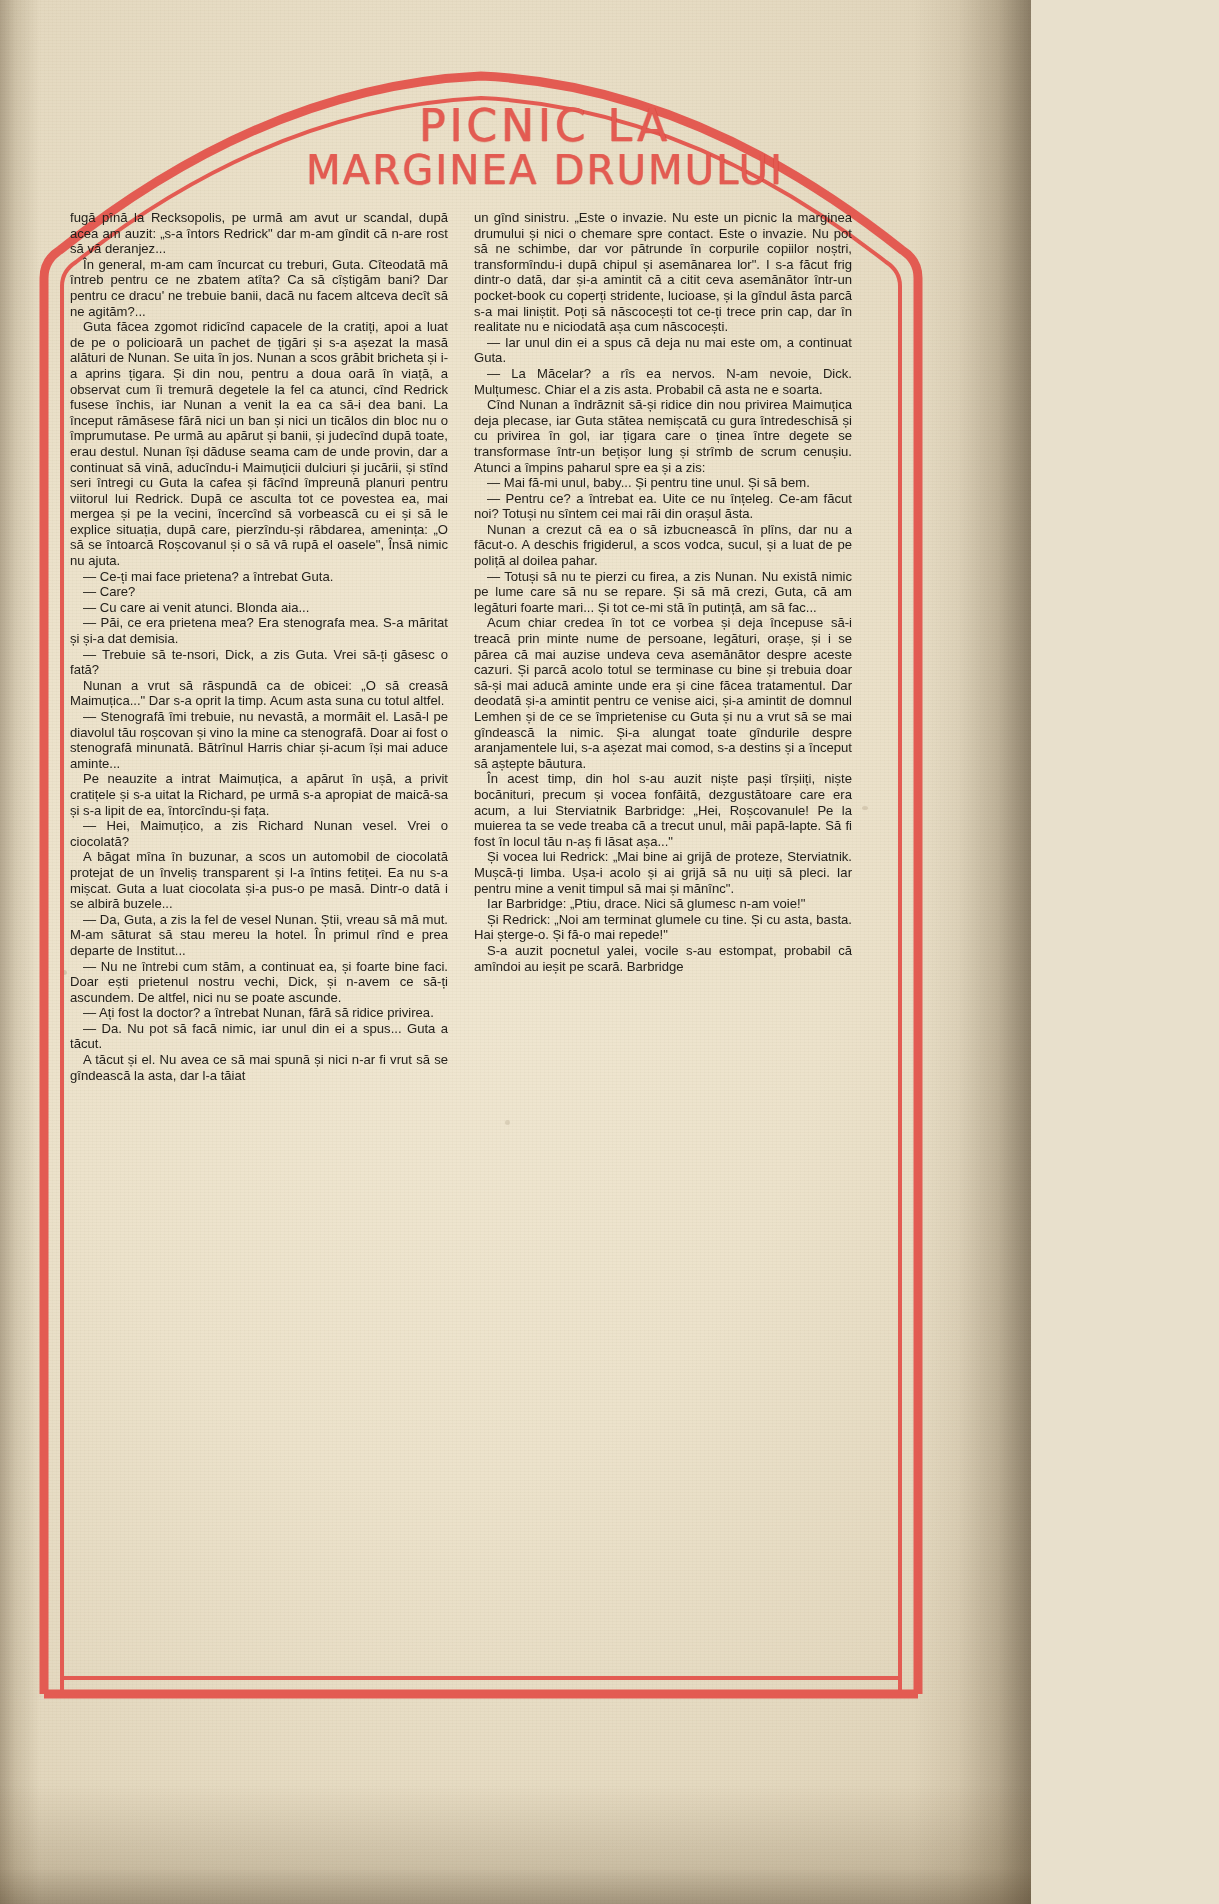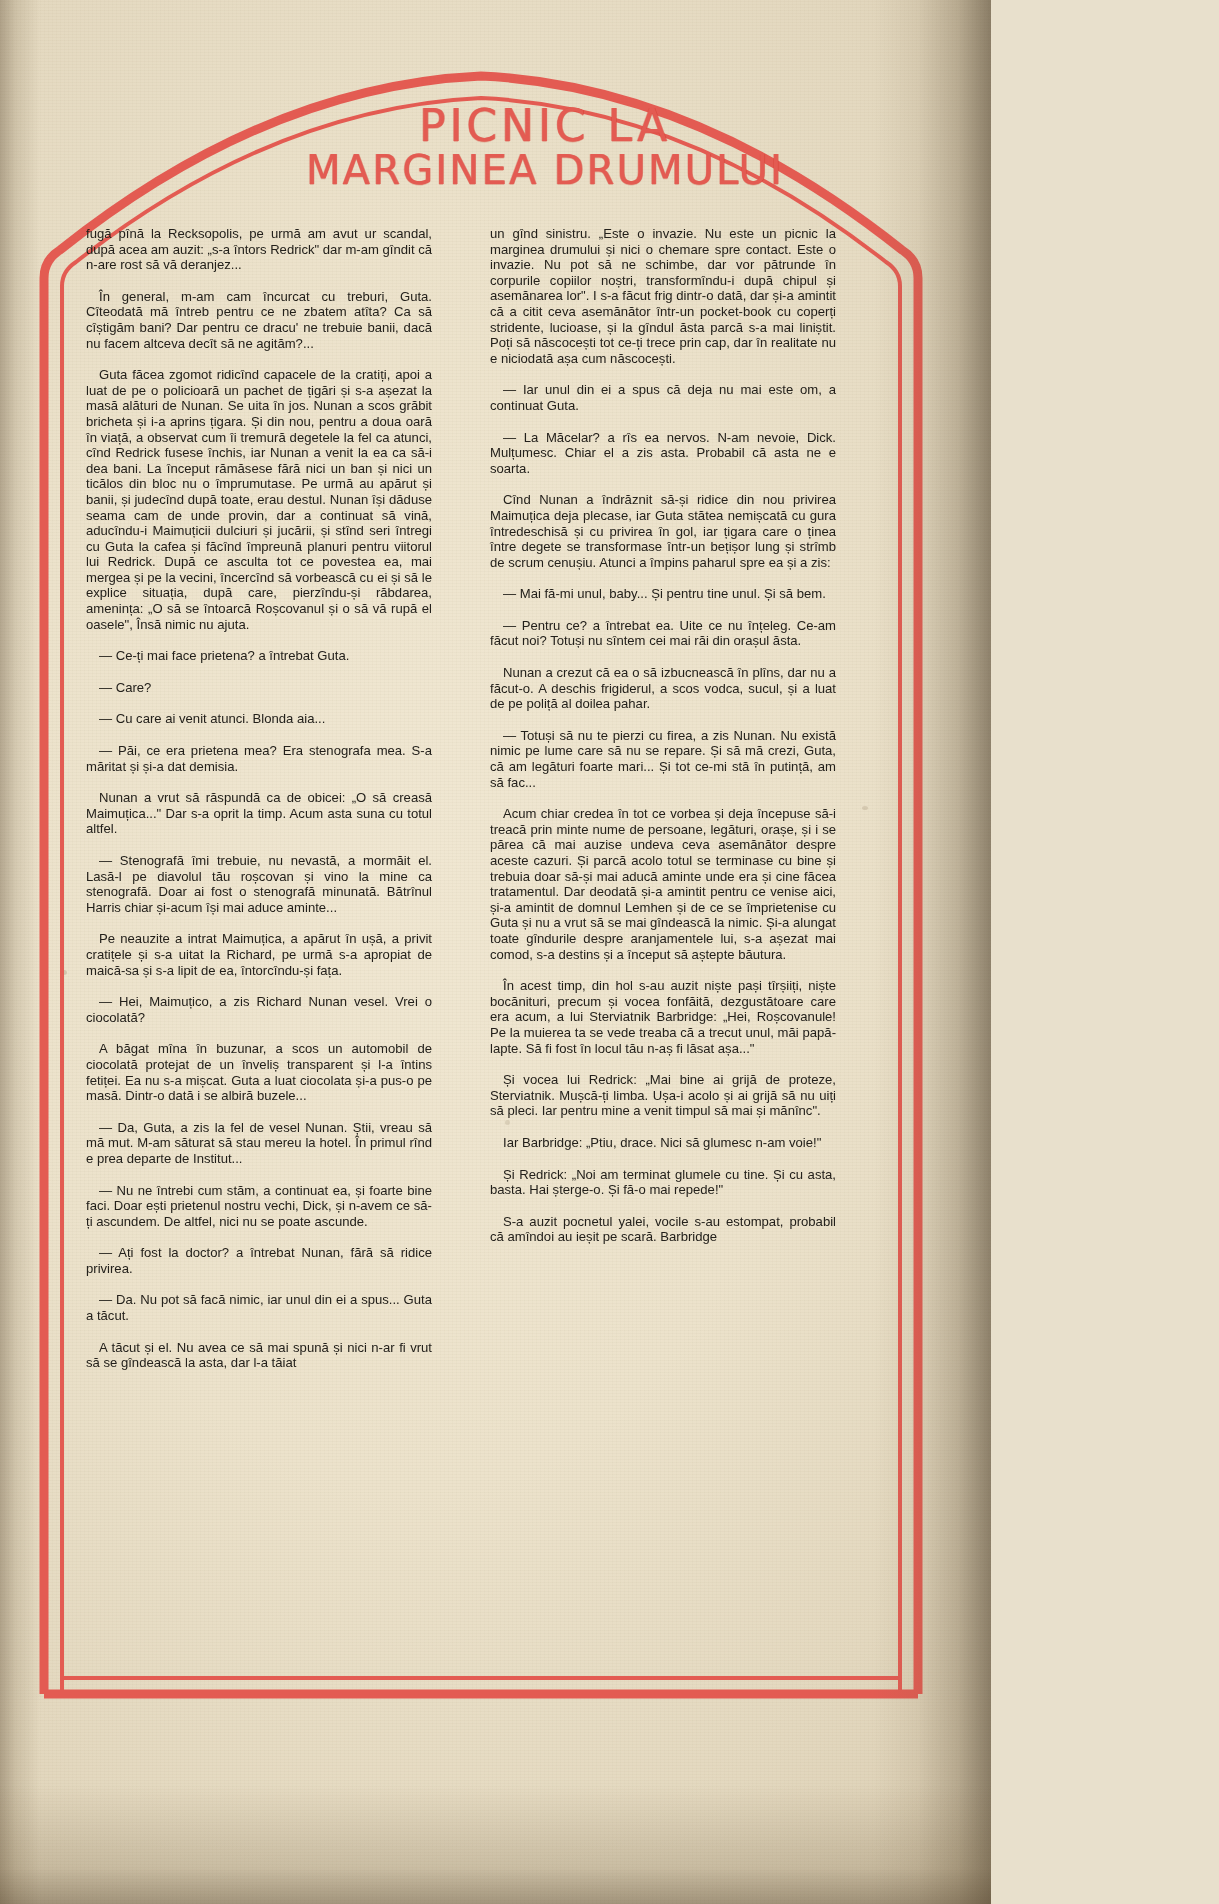--- a/index.html
+++ b/index.html
@@ -10,20 +10,21 @@
     overflow:hidden;
     position:relative;
   }
   
   #page-scan{
     position:absolute;
     left:0;top:0;width:991px;height:1904px;
     background:
       radial-gradient(ellipse 900px 1400px at 42% 45%, #f0e7d2 0%, #ece2cb 45%, #e3d8bf 75%, #d8cbb0 100%);
     overflow:hidden;
+    padding-left:40px;
   }
   
   #paper-grain{
     position:absolute;inset:0;
     background-image:
       repeating-linear-gradient(0deg, rgba(140,120,85,.045) 0px, rgba(140,120,85,.045) 1px, rgba(255,255,255,0) 1px, rgba(255,255,255,0) 3px),
       repeating-linear-gradient(90deg, rgba(150,128,90,.035) 0px, rgba(150,128,90,.035) 1px, rgba(255,255,255,0) 1px, rgba(255,255,255,0) 4px);
     pointer-events:none;
     opacity:.85;
   }
@@ -81,21 +82,21 @@
   }
   .column{
     width:378px;
     font-family:"Liberation Sans",sans-serif;
     font-size:13.1px;
     line-height:15.6px;
     color:#23201b;
     text-align:justify;
     -webkit-hyphens:none;hyphens:none;
   }
-  .column p{margin:16px;text-indent:0;}
+  .column p{margin:0;text-indent:0;}
   .column p.indent{text-indent:13px;}
   .column p.dash{text-indent:13px;}
 
   
   #footer{
     position:absolute;
     left:0;top:1714px;width:1219px;height:120px;
   }
   #sf-logo{
     position:absolute;left:22px;top:16px;width:62px;height:62px;
@@ -157,20 +158,21 @@
 
   <div id="columns">
     <div class="column" id="col-left">
         <p class="">fugă pînă la Recksopolis, pe urmă am avut ur scandal, după acea am auzit: „s-a întors Redrick" dar m-am gîndit că n-are rost să vă deranjez...</p>
         <p class="indent">În general, m-am cam încurcat cu treburi, Guta. Cîteodată mă întreb pentru ce ne zbatem atîta? Ca să cîștigăm bani? Dar pentru ce dracu' ne trebuie banii, dacă nu facem altceva decît să ne agităm?...</p>
         <p class="indent">Guta făcea zgomot ridicînd capacele de la cratiți, apoi a luat de pe o policioară un pachet de țigări și s-a așezat la masă alături de Nunan. Se uita în jos. Nunan a scos grăbit bricheta și i-a aprins țigara. Și din nou, pentru a doua oară în viață, a observat cum îi tremură degetele la fel ca atunci, cînd Redrick fusese închis, iar Nunan a venit la ea ca să-i dea bani. La început rămăsese fără nici un ban și nici un ticălos din bloc nu o împrumutase. Pe urmă au apărut și banii, și judecînd după toate, erau destul. Nunan își dăduse seama cam de unde provin, dar a continuat să vină, aducîndu-i Maimuțicii dulciuri și jucării, și stînd seri întregi cu Guta la cafea și făcînd împreună planuri pentru viitorul lui Redrick. După ce asculta tot ce povestea ea, mai mergea și pe la vecini, încercînd să vorbească cu ei și să le explice situația, după care, pierzîndu-și răbdarea, amenința: „O să se întoarcă Roșcovanul și o să vă rupă el oasele", Însă nimic nu ajuta.</p>
         <p class="dash">— Ce-ți mai face prietena? a întrebat Guta.</p>
         <p class="dash">— Care?</p>
         <p class="dash">— Cu care ai venit atunci. Blonda aia...</p>
         <p class="dash">— Păi, ce era prietena mea? Era stenografa mea. S-a măritat și și-a dat demisia.</p>
+        <p class="dash">— Trebuie să te-nsori, Dick, a zis Guta. Vrei să-ți găsesc o fată?</p>
         <p class="indent">Nunan a vrut să răspundă ca de obicei: „O să creasă Maimuțica..." Dar s-a oprit la timp. Acum asta suna cu totul altfel.</p>
         <p class="dash">— Stenografă îmi trebuie, nu nevastă, a mormăit el. Lasă-l pe diavolul tău roșcovan și vino la mine ca stenografă. Doar ai fost o stenografă minunată. Bătrînul Harris chiar și-acum își mai aduce aminte...</p>
         <p class="indent">Pe neauzite a intrat Maimuțica, a apărut în ușă, a privit cratițele și s-a uitat la Richard, pe urmă s-a apropiat de maică-sa și s-a lipit de ea, întorcîndu-și fața.</p>
         <p class="dash">— Hei, Maimuțico, a zis Richard Nunan vesel. Vrei o ciocolată?</p>
         <p class="indent">A băgat mîna în buzunar, a scos un automobil de ciocolată protejat de un înveliș transparent și l-a întins fetiței. Ea nu s-a mișcat. Guta a luat ciocolata și-a pus-o pe masă. Dintr-o dată i se albiră buzele...</p>
         <p class="dash">— Da, Guta, a zis la fel de vesel Nunan. Știi, vreau să mă mut. M-am săturat să stau mereu la hotel. În primul rînd e prea departe de Institut...</p>
         <p class="dash">— Nu ne întrebi cum stăm, a continuat ea, și foarte bine faci. Doar ești prietenul nostru vechi, Dick, și n-avem ce să-ți ascundem. De altfel, nici nu se poate ascunde.</p>
         <p class="dash">— Ați fost la doctor? a întrebat Nunan, fără să ridice privirea.</p>
         <p class="dash">— Da. Nu pot să facă nimic, iar unul din ei a spus... Guta a tăcut.</p>
         <p class="indent">A tăcut și el. Nu avea ce să mai spună și nici n-ar fi vrut să se gîndească la asta, dar l-a tăiat</p>

